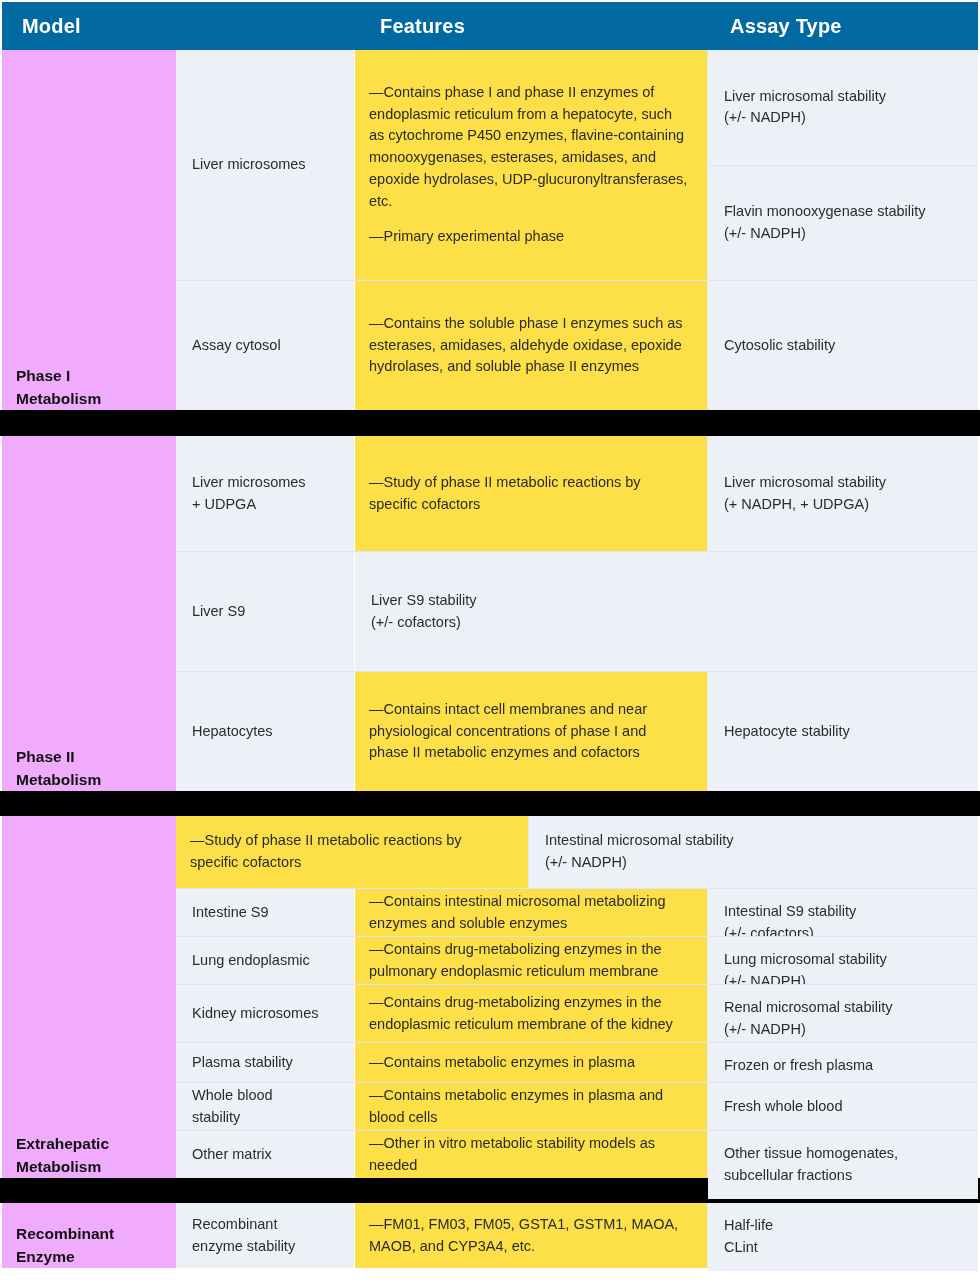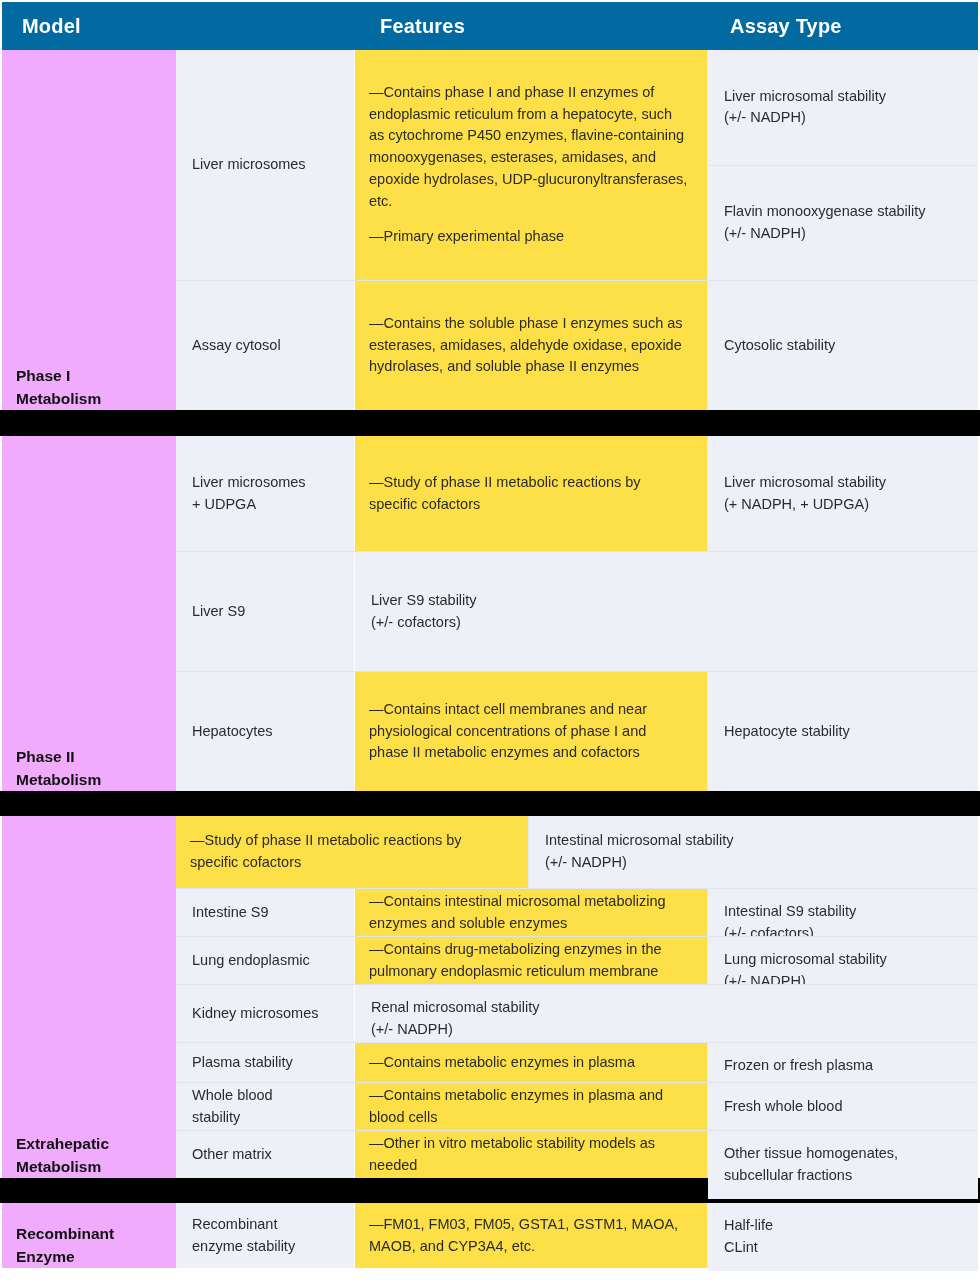--- a/index.html
+++ b/index.html
@@ -274,20 +274,23 @@
               <div class="c-assay">
                 <div class="txt nowrapfix">Lung microsomal stability
 (+/- NADPH)</div>
               </div>
             </div>
           </div>
           <div class="row" style="height: 58px;">
             <div class="c-feature-model">
               <div class="txt nowrapfix">Kidney microsomes</div>
             </div>
+            <div class="c-features">
+              <div class="txt nowrapfix">—Contains drug-metabolizing enzymes in the endoplasmic reticulum membrane of the kidney</div>
+            </div>
             <div class="c-assay-wrap">
               <div class="c-assay">
                 <div class="txt nowrapfix">Renal microsomal stability
 (+/- NADPH)</div>
               </div>
             </div>
           </div>
           <div class="row" style="height: 40px;">
             <div class="c-feature-model">
               <div class="txt nowrapfix">Plasma stability</div>

